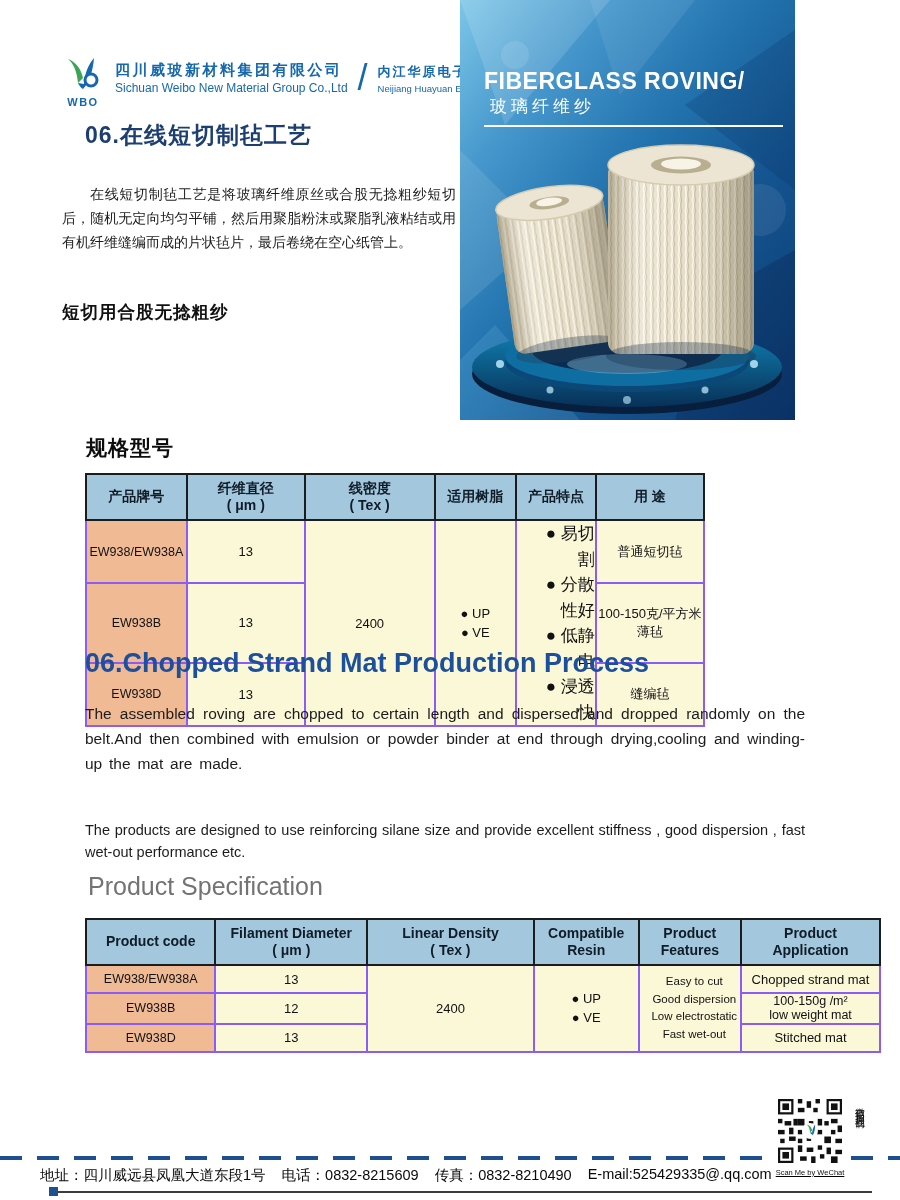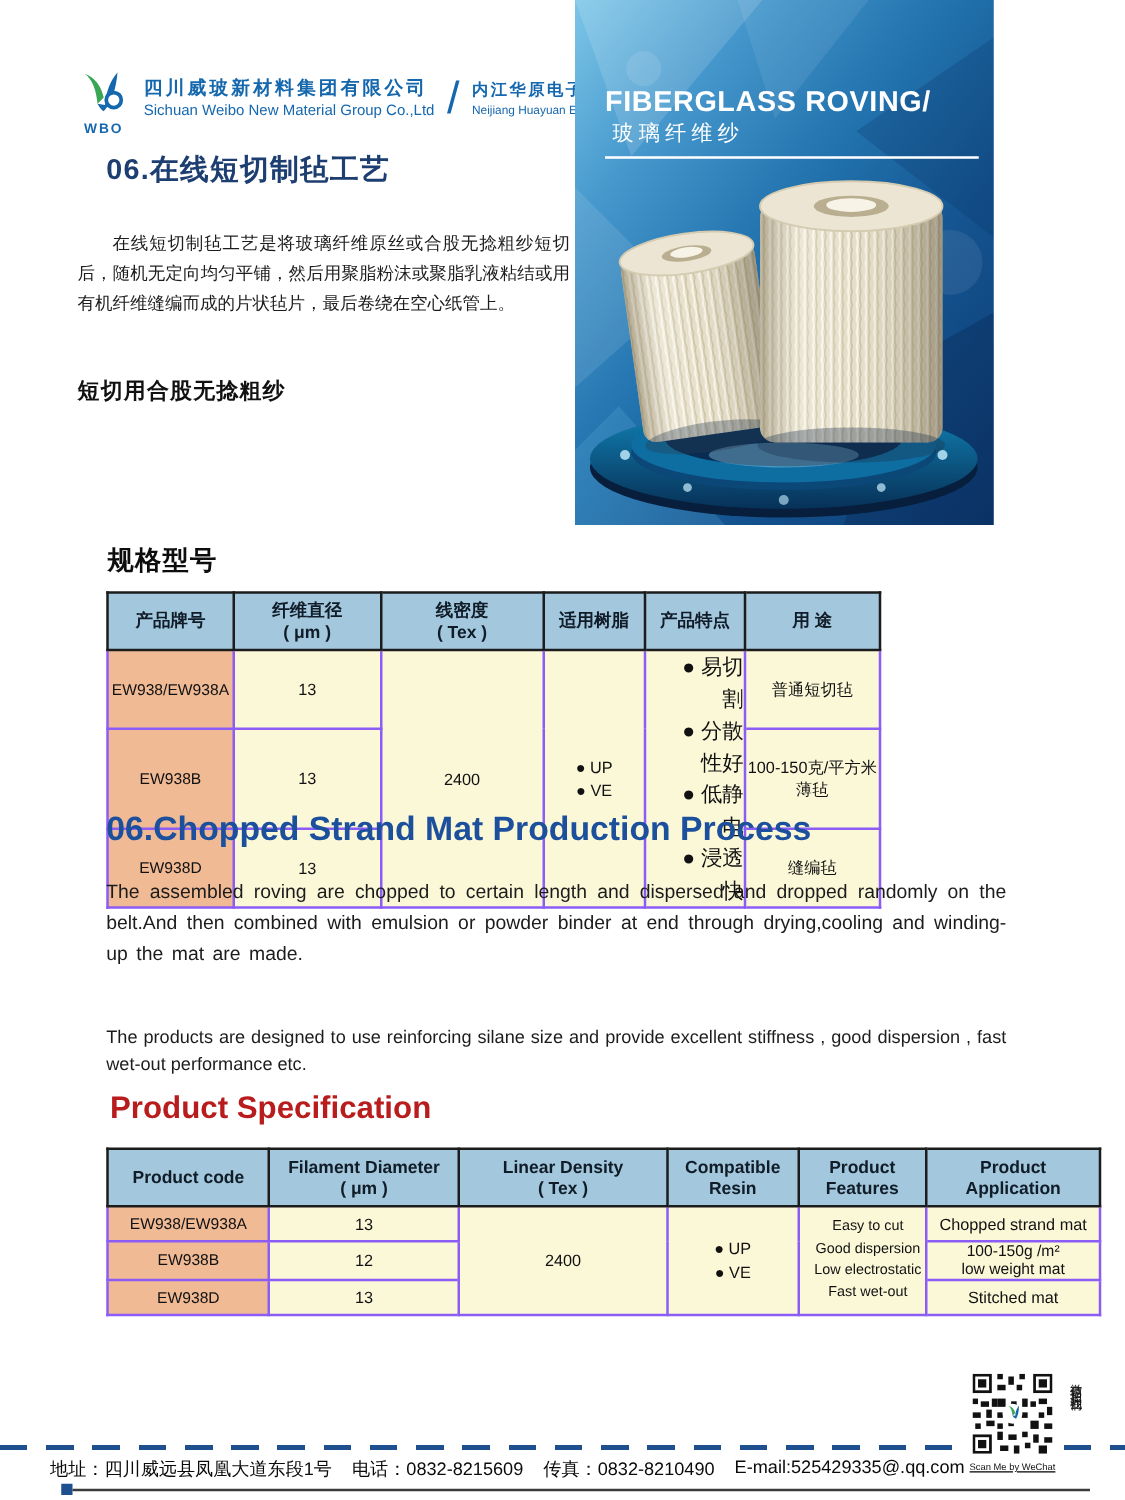--- a/index.html
+++ b/index.html
@@ -49,21 +49,21 @@
   td.feat-en { text-align:center; padding-left:9px; font-size:11.5px; line-height:1.55; white-space:pre-line; }
   td.app2 { font-size:12.5px; line-height:1.15; white-space:pre-line; }
   .tblwrap-en th { font-size:14px; }
   .tblwrap-en td { height:28px; }
 
   
   .en-title { position:absolute; left:85px; top:648px; font-size:27px; font-weight:bold; color:#1c4f9c; }
   .en-p1 { position:absolute; left:85px; top:702px; width:720px; font-size:15.5px; line-height:1.6; word-spacing:2.5px; }
   .en-sub { position:absolute; left:85px; top:794px; font-size:18px; font-weight:bold; color:#0d0d0d; }
   .en-p2 { position:absolute; left:85px; top:820px; width:720px; font-size:14.5px; line-height:1.5; }
-  .spec-title { position:absolute; left:88px; top:872px; font-size:25px; font-weight:bold; color:#b91c1c; }
+  .spec-title { position:absolute; left:88px; top:872px; font-size:25px; font-weight:normal; color:#737373; }
 
   
   .dash { position:absolute; left:0; top:1156px; width:900px; height:3.5px;
           background:repeating-linear-gradient(90deg,#1e4f8f 0 22px,transparent 22px 37px); }
   .qrbox { position:absolute; left:769px; top:1099px; width:82px; height:94px; background:#fff; text-align:center;text-decoration:underline; }
   .qrbox .cap { font-size:7.5px; color:#111; margin-top:1px; }
   .qrside { position:absolute; left:853px; top:1100px; height:94px; writing-mode:vertical-rl;
             font-size:9.5px; letter-spacing:1.5px; color:#111; }
   .addr { position:absolute; left:40px; top:1166px; width:730px; font-size:14.5px; color:#0a0a0a;
           display:flex; gap:16px; white-space:nowrap; }

